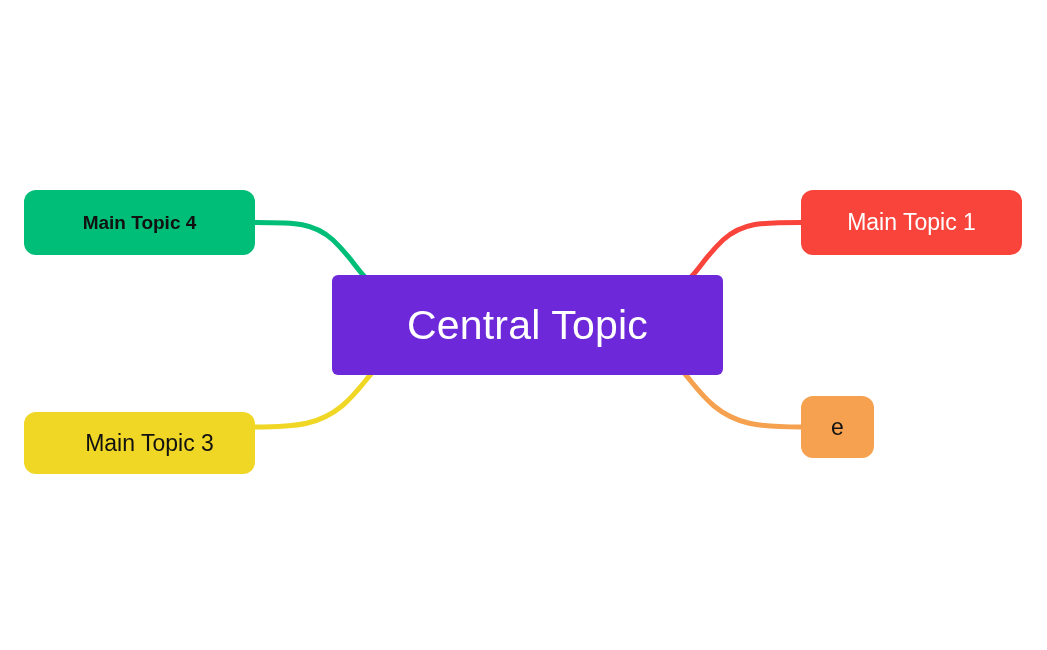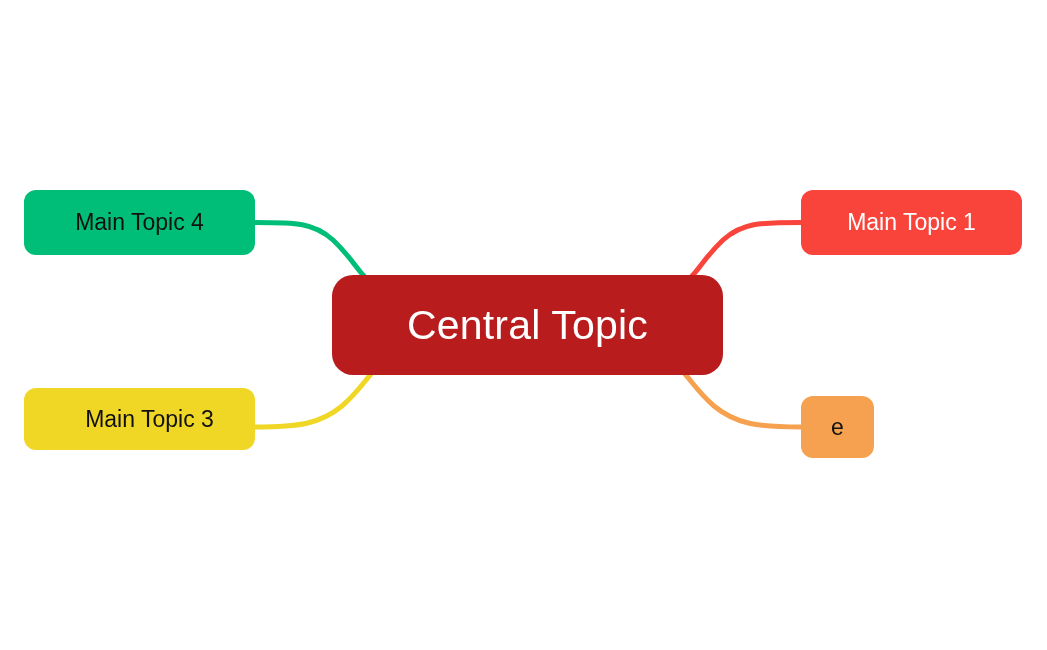--- a/index.html
+++ b/index.html
@@ -38,22 +38,22 @@
   }
   .node-label {
     display: block;
     line-height: 1;
   }
   #node-central {
     left: 332px;
     top: 275px;
     width: 391px;
     height: 100px;
-    border-radius: 21px;
-    background: #b91c1c;
+    border-radius: 6px;
+    background: #6d28d9;
   }
   #node-central .node-label {
     color: #ffffff;
     font-size: 41px;
     font-weight: 500;
     letter-spacing: 0.2px;
   }
   #node-topic-1 {
     left: 801px;
     top: 190px;
@@ -74,42 +74,42 @@
     height: 62px;
     background: #f5a14f;
   }
   #node-topic-2 .node-label {
     color: #111111;
     font-size: 23px;
     font-weight: 400;
   }
   #node-topic-3 {
     left: 24px;
-    top: 388px;
+    top: 412px;
     width: 231px;
     height: 62px;
     background: #f0d726;
     padding-left: 20px;
   }
   #node-topic-3 .node-label {
     color: #111111;
     font-size: 23px;
     font-weight: 400;
   }
   #node-topic-4 {
     left: 24px;
     top: 190px;
     width: 231px;
     height: 65px;
     background: #00be78;
   }
   #node-topic-4 .node-label {
     color: #111111;
-    font-size: 23px;
-    font-weight: 400;
+    font-size: 19px;
+    font-weight: 700;
   }
 </style>
 </head>
 <body>
 
 <div id="canvas">
 
   <svg id="connector-layer" viewBox="0 0 1047 650" width="1047" height="650" xmlns="http://www.w3.org/2000/svg">
     <path fill="none" stroke="#f9443c" stroke-width="5" stroke-linecap="round" d="M 801 222.5 C 760 222.5 742 222.5 723 240 C 706 256 700 268 691 277"></path>
     <path fill="none" stroke="#f5a14f" stroke-width="5" stroke-linecap="round" d="M 801 427 C 757 427 736 424 714 406 C 700 394 692 382 685 374"></path>

